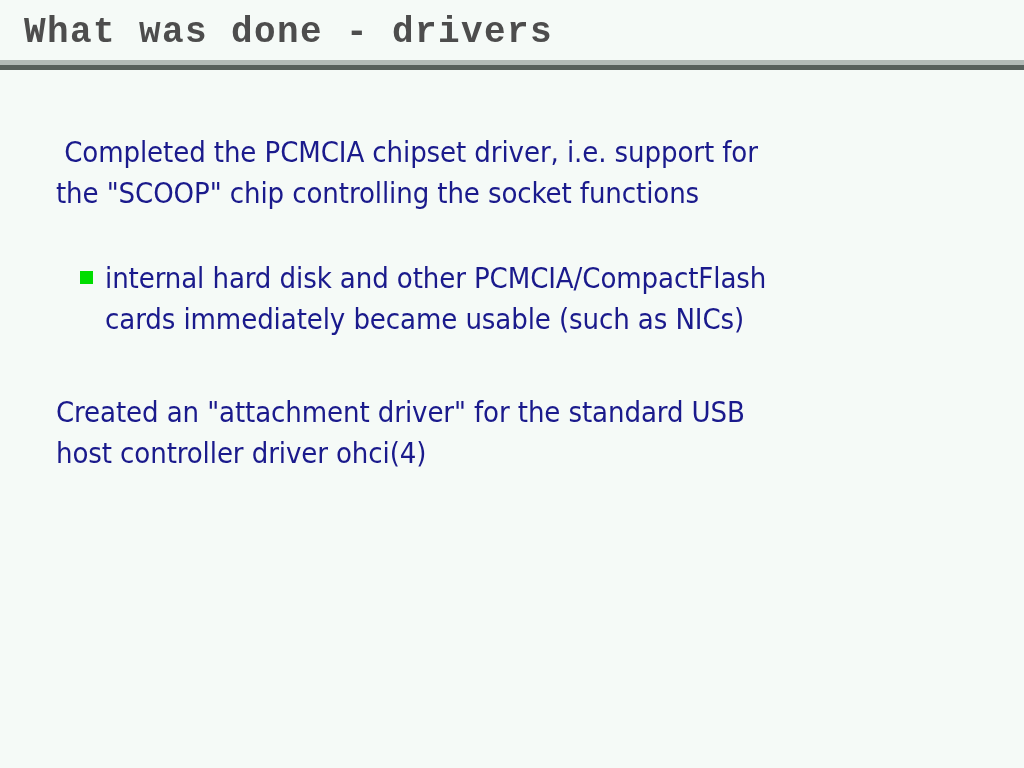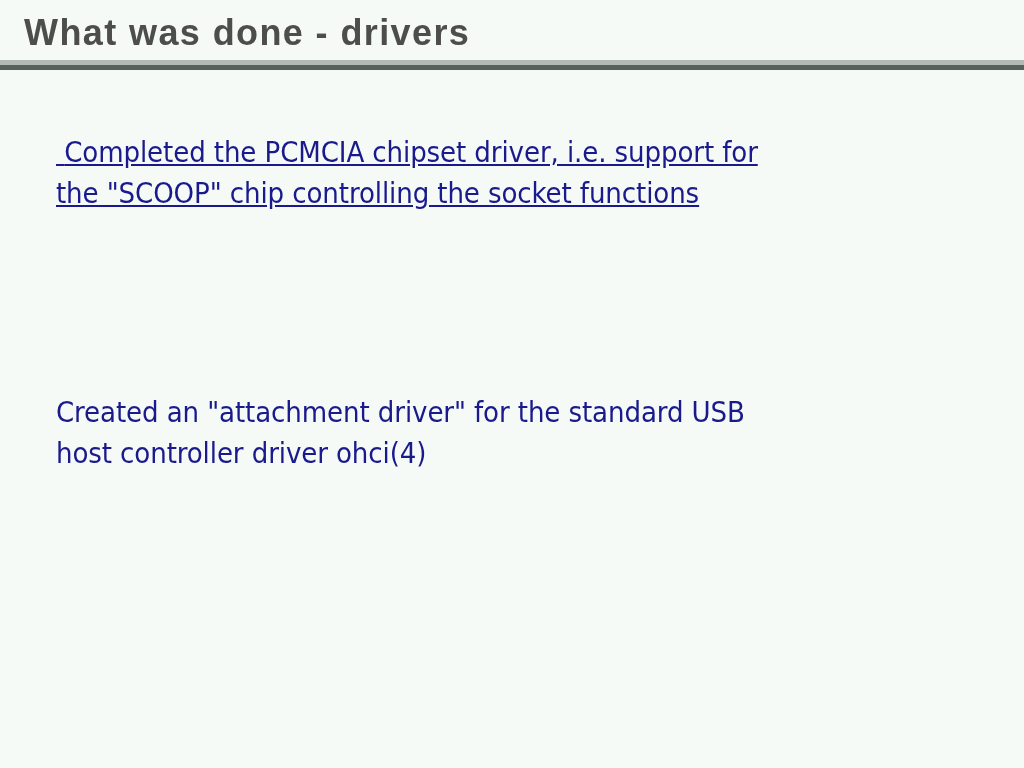--- a/index.html
+++ b/index.html
@@ -27,21 +27,21 @@
     position: absolute;
     left: 0;
     top: 0;
     width: 1024px;
     height: 62px;
   }
   .slide-title {
     position: absolute;
     left: 24px;
     top: 11px;
-    font-family: Liberation Sans, sans-serif;
+    font-family: Liberation Mono, monospace;
     font-size: 36px;
     font-weight: bold;
     color: #4d4d4d;
     letter-spacing: 1.4px;
     white-space: nowrap;
     line-height: 44px;
   }
 
   
   .divider {
@@ -81,21 +81,21 @@
     position: absolute;
     color: #1a1a8c;
     font-family: "DejaVu Sans Condensed", "DejaVu Sans", sans-serif;
     font-size: 29px;
     line-height: 41px;
     font-stretch: condensed;
     letter-spacing: -0.1px;
     white-space: pre-wrap;
   }
 
-  .block-1 { left: 56px; top: 62px;  width: 900px; text-decoration: underline; }
+  .block-1 { left: 56px; top: 62px;  width: 900px; }
   .block-3 { left: 56px; top: 322px; width: 900px; }
 
   .bullet-block {
     position: absolute;
     width: 880px;
   }
   .block-2 { left: 80px; top: 188px; }
   .block-4 { left: 80px; top: 458px; }
 
   .bullet-row {
@@ -133,19 +133,26 @@
   <div class="divider">
     <div class="rule-light"></div>
     <div class="rule-dark"></div>
   </div>
 
   <div class="body-area">
 
     <div class="para block-1"> Completed the PCMCIA chipset driver, i.e. support for
 the "SCOOP" chip controlling the socket functions</div>
 
+    <div class="bullet-block block-2">
+      <div class="bullet-row">
+        <span class="bullet-marker"></span>
+        <span class="bullet-text">internal hard disk and other PCMCIA/CompactFlash
+cards immediately became usable (such as NICs)</span>
+      </div>
+    </div>
 
     <div class="para block-3">Created an "attachment driver" for the standard USB
 host controller driver ohci(4)</div>
 
 
   </div>
 </div>
 
 </body></html>

